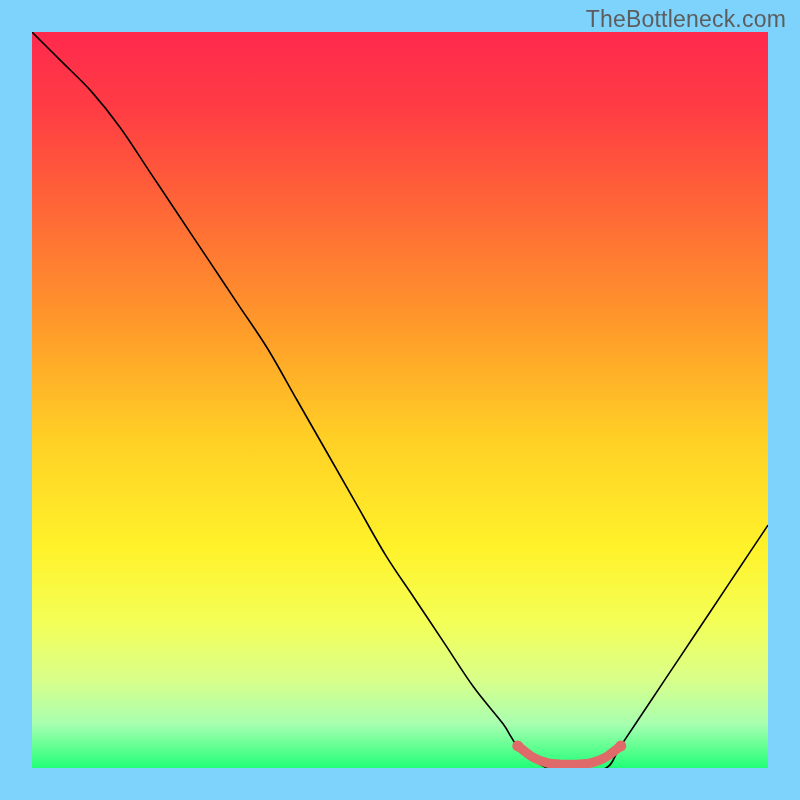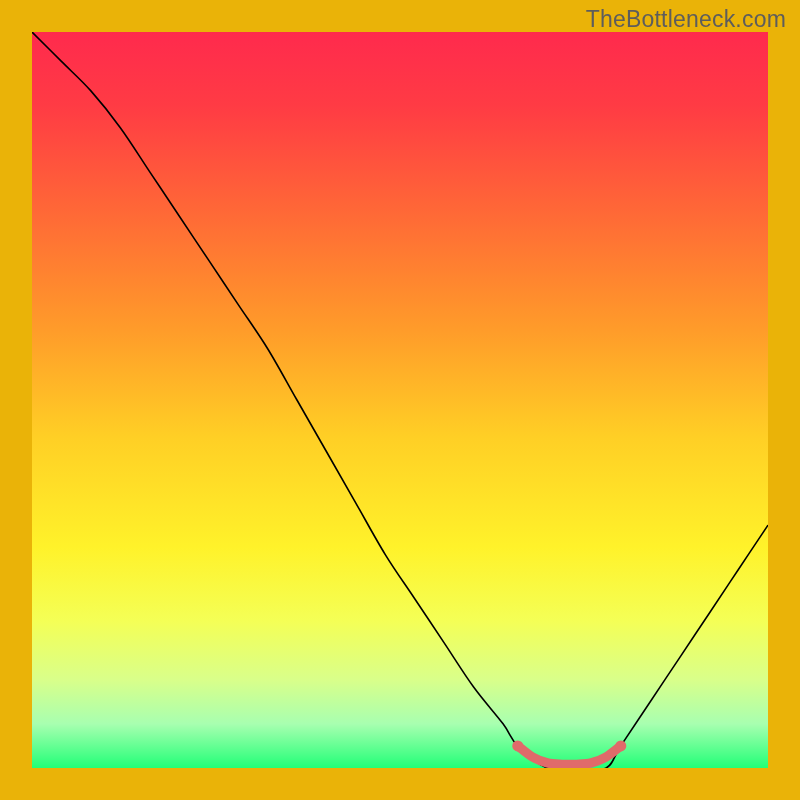--- a/index.html
+++ b/index.html
@@ -8,21 +8,21 @@
     width: 800px;
     height: 800px;
     background: #000;
     overflow: hidden;
     font-family: Arial, Helvetica, sans-serif;
   }
   .outer {
     position: relative;
     width: 800px;
     height: 800px;
-    background: #eab308;
+    background: #7dd3fc;
   }
   .watermark {
     position: absolute;
     top: 6px;
     right: 14px;
     color: #5d5d5d;
     font-size: 23px;
     font-weight: 500;
     letter-spacing: 0.2px;
     z-index: 10;

